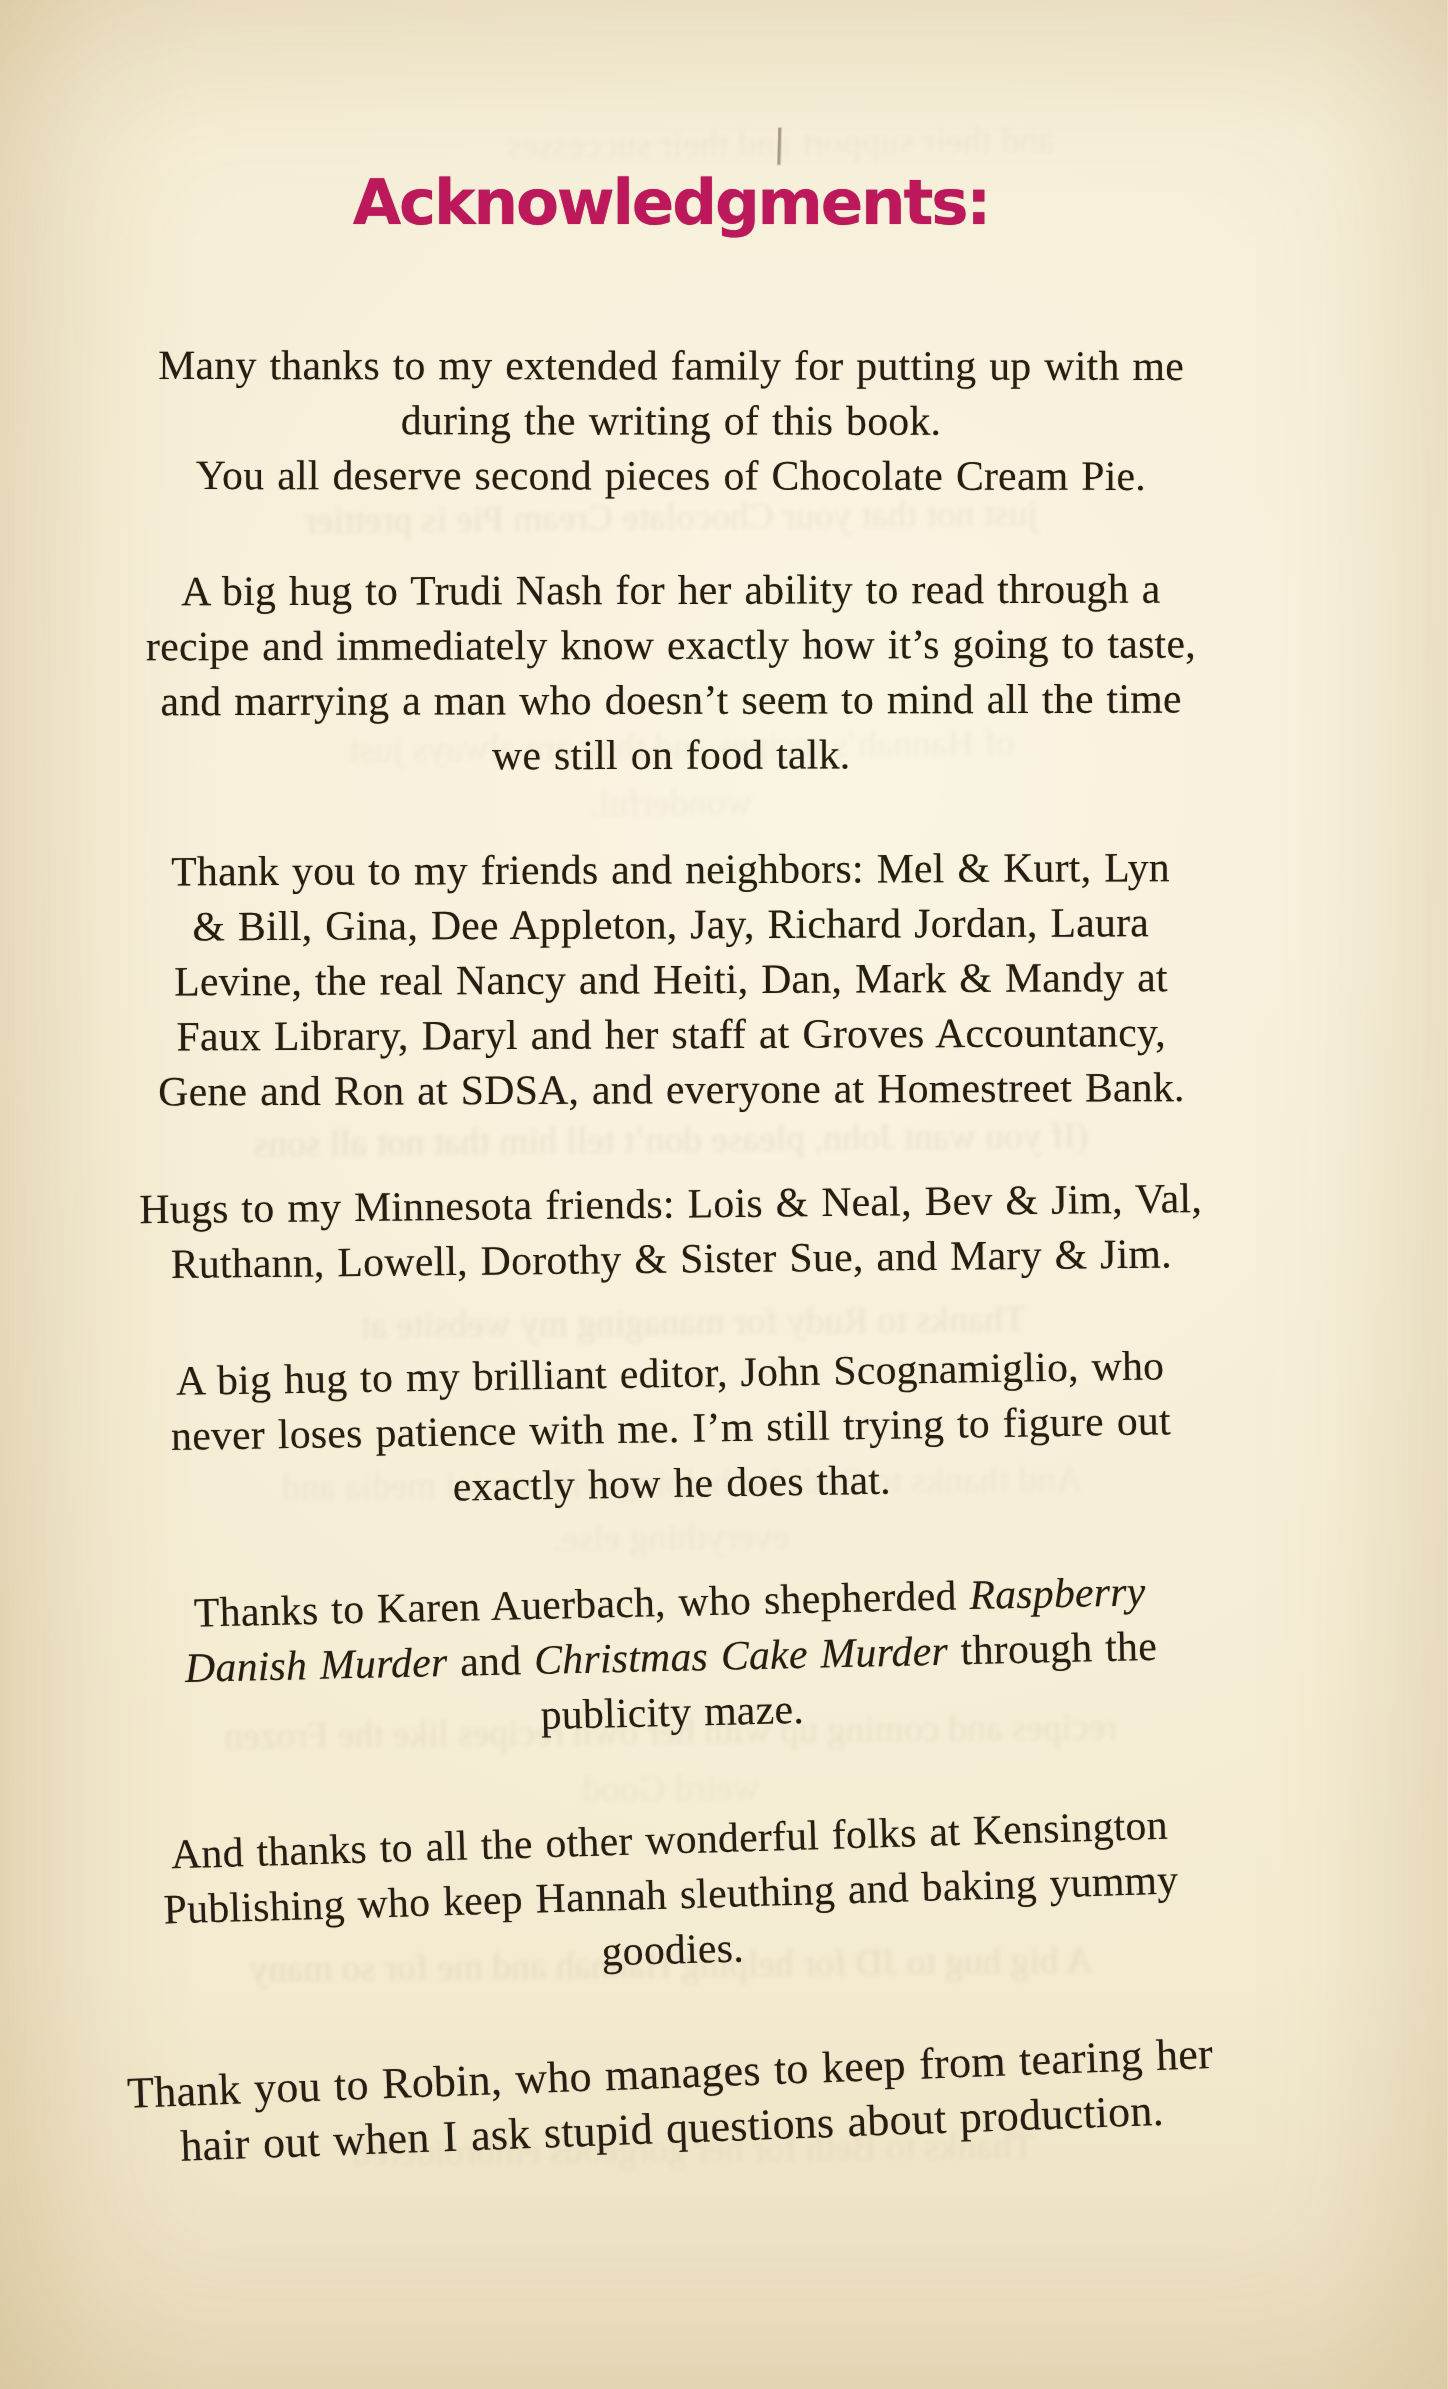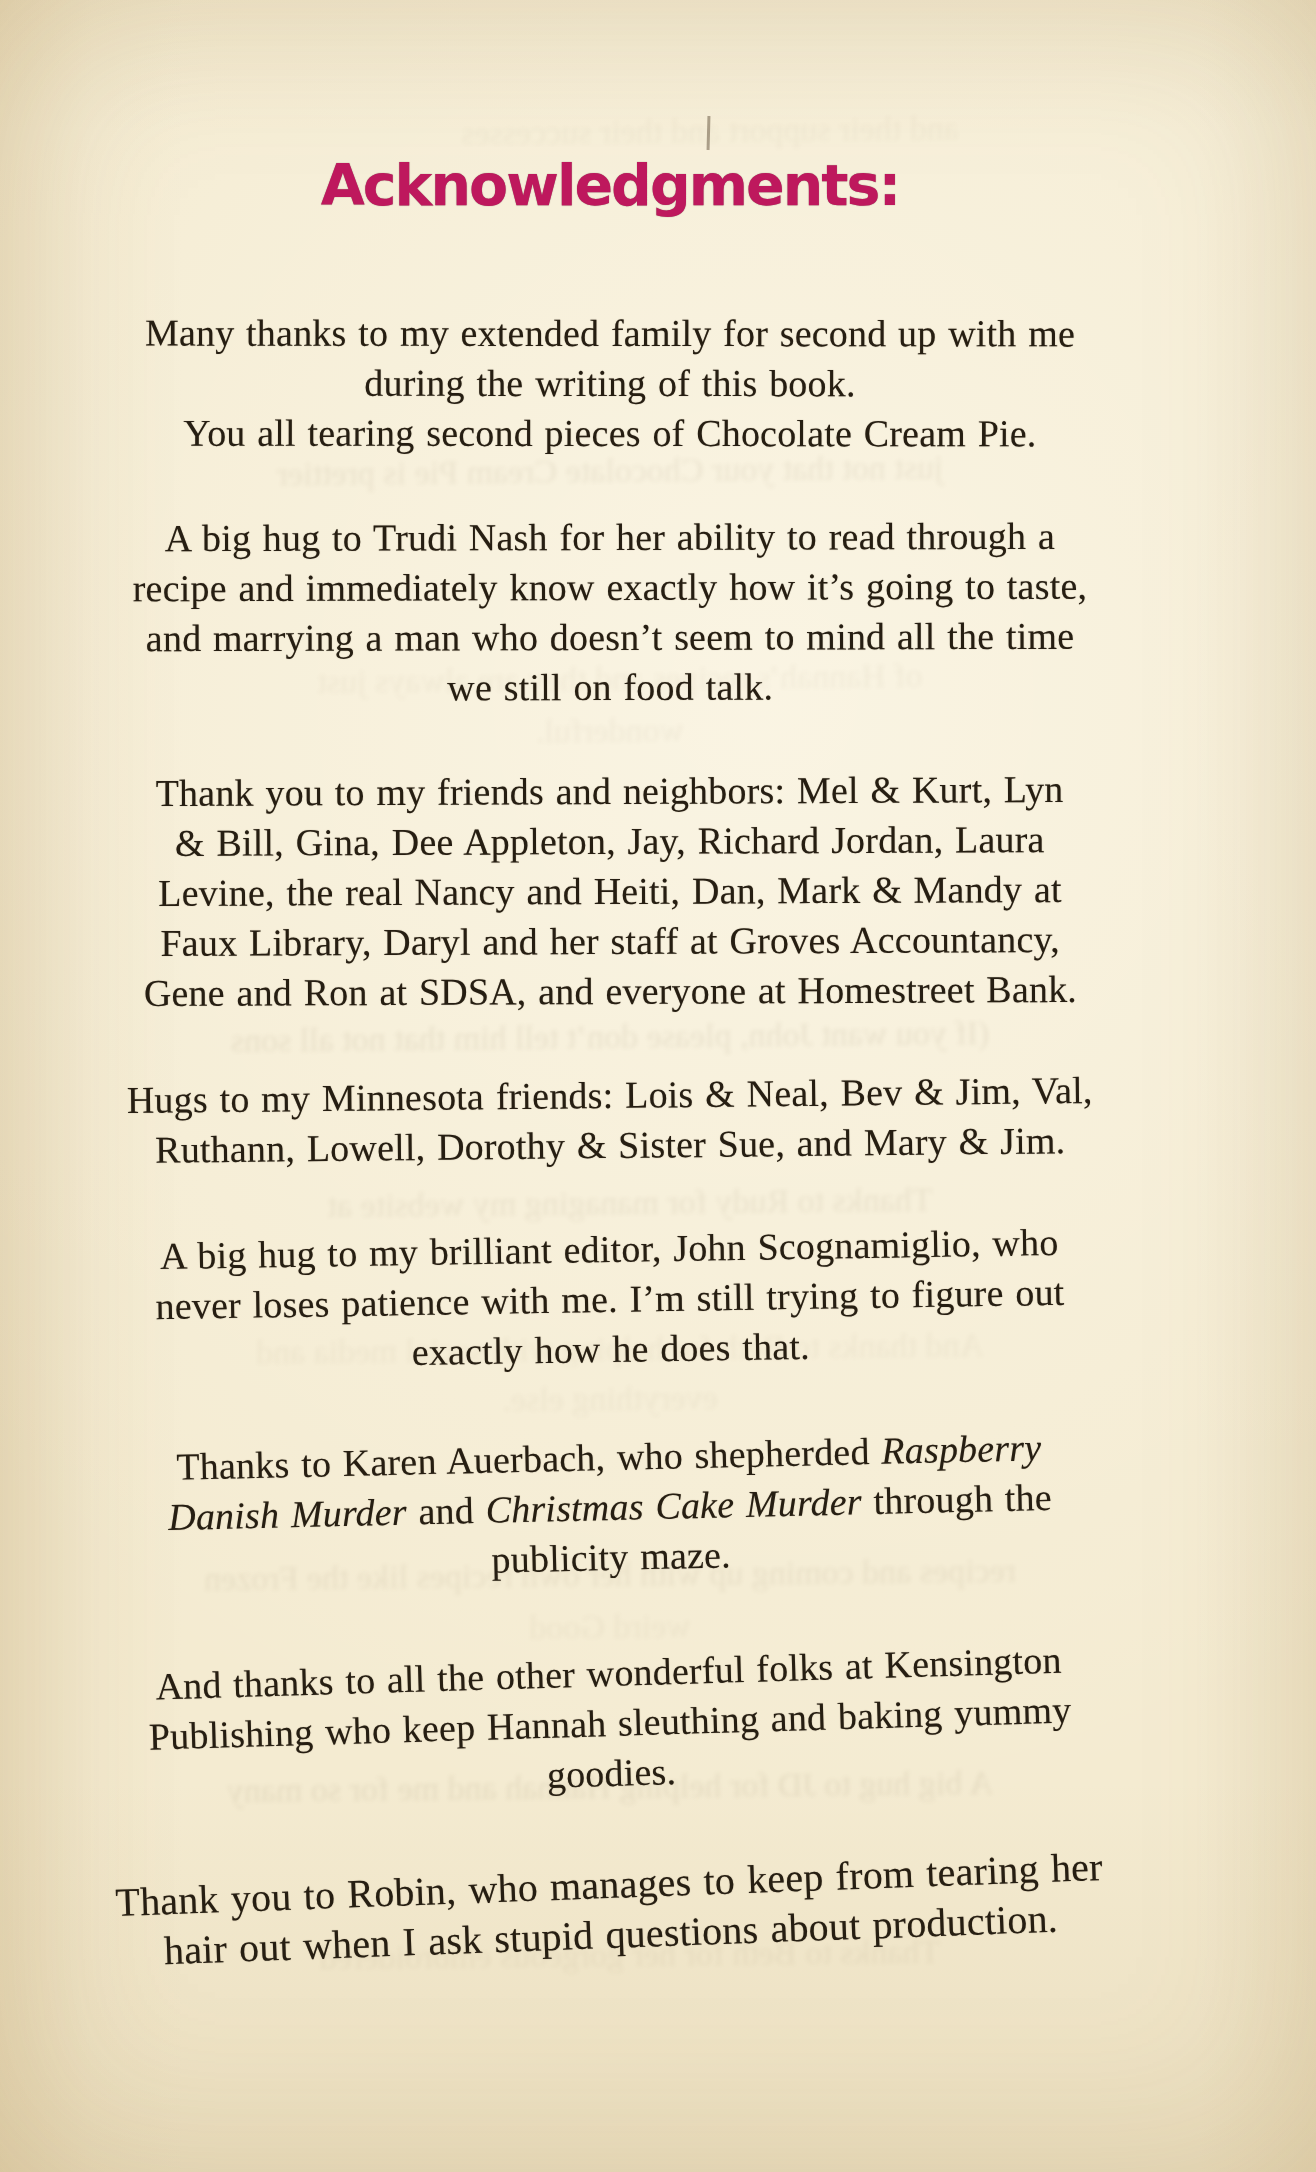--- a/index.html
+++ b/index.html
@@ -89,23 +89,23 @@
     <div class="bleed mirrored" style="top: 1556px; left: 80px; width: 1060px; opacity: 0.09;">recipes and coming up with her own recipes like the Frozen</div>
     <div class="bleed mirrored" style="top: 1608px; left: 470px; width: 280px; opacity: 0.06;">weird Good</div>
     <div class="bleed mirrored" style="top: 1768px; left: 110px; width: 1000px; opacity: 0.1;">A big hug to JD for helping Hannah and me for so many</div>
     <div class="bleed mirrored" style="top: 1936px; left: 190px; width: 880px; opacity: 0.07;">Thanks to Beth for her gorgeous embroidered</div>
   </div>
 
 <div id="page">
   <h1 id="title">Acknowledgments:</h1>
   <div id="paragraphs">
       <div class="para">
-        <div class="line"><span>Many thanks to my extended family for second up with me</span></div>
+        <div class="line"><span>Many thanks to my extended family for putting up with me</span></div>
         <div class="line"><span>during the writing of this book.</span></div>
-        <div class="line"><span>You all tearing second pieces of Chocolate Cream Pie.</span></div>
+        <div class="line"><span>You all deserve second pieces of Chocolate Cream Pie.</span></div>
       </div>
       <div class="para">
         <div class="line"><span>A big hug to Trudi Nash for her ability to read through a</span></div>
         <div class="line"><span>recipe and immediately know exactly how it’s going to taste,</span></div>
         <div class="line"><span>and marrying a man who doesn’t seem to mind all the time</span></div>
         <div class="line"><span>we still on food talk.</span></div>
       </div>
       <div class="para">
         <div class="line"><span>Thank you to my friends and neighbors: Mel &amp; Kurt, Lyn</span></div>
         <div class="line"><span>&amp; Bill, Gina, Dee Appleton, Jay, Richard Jordan, Laura</span></div>

